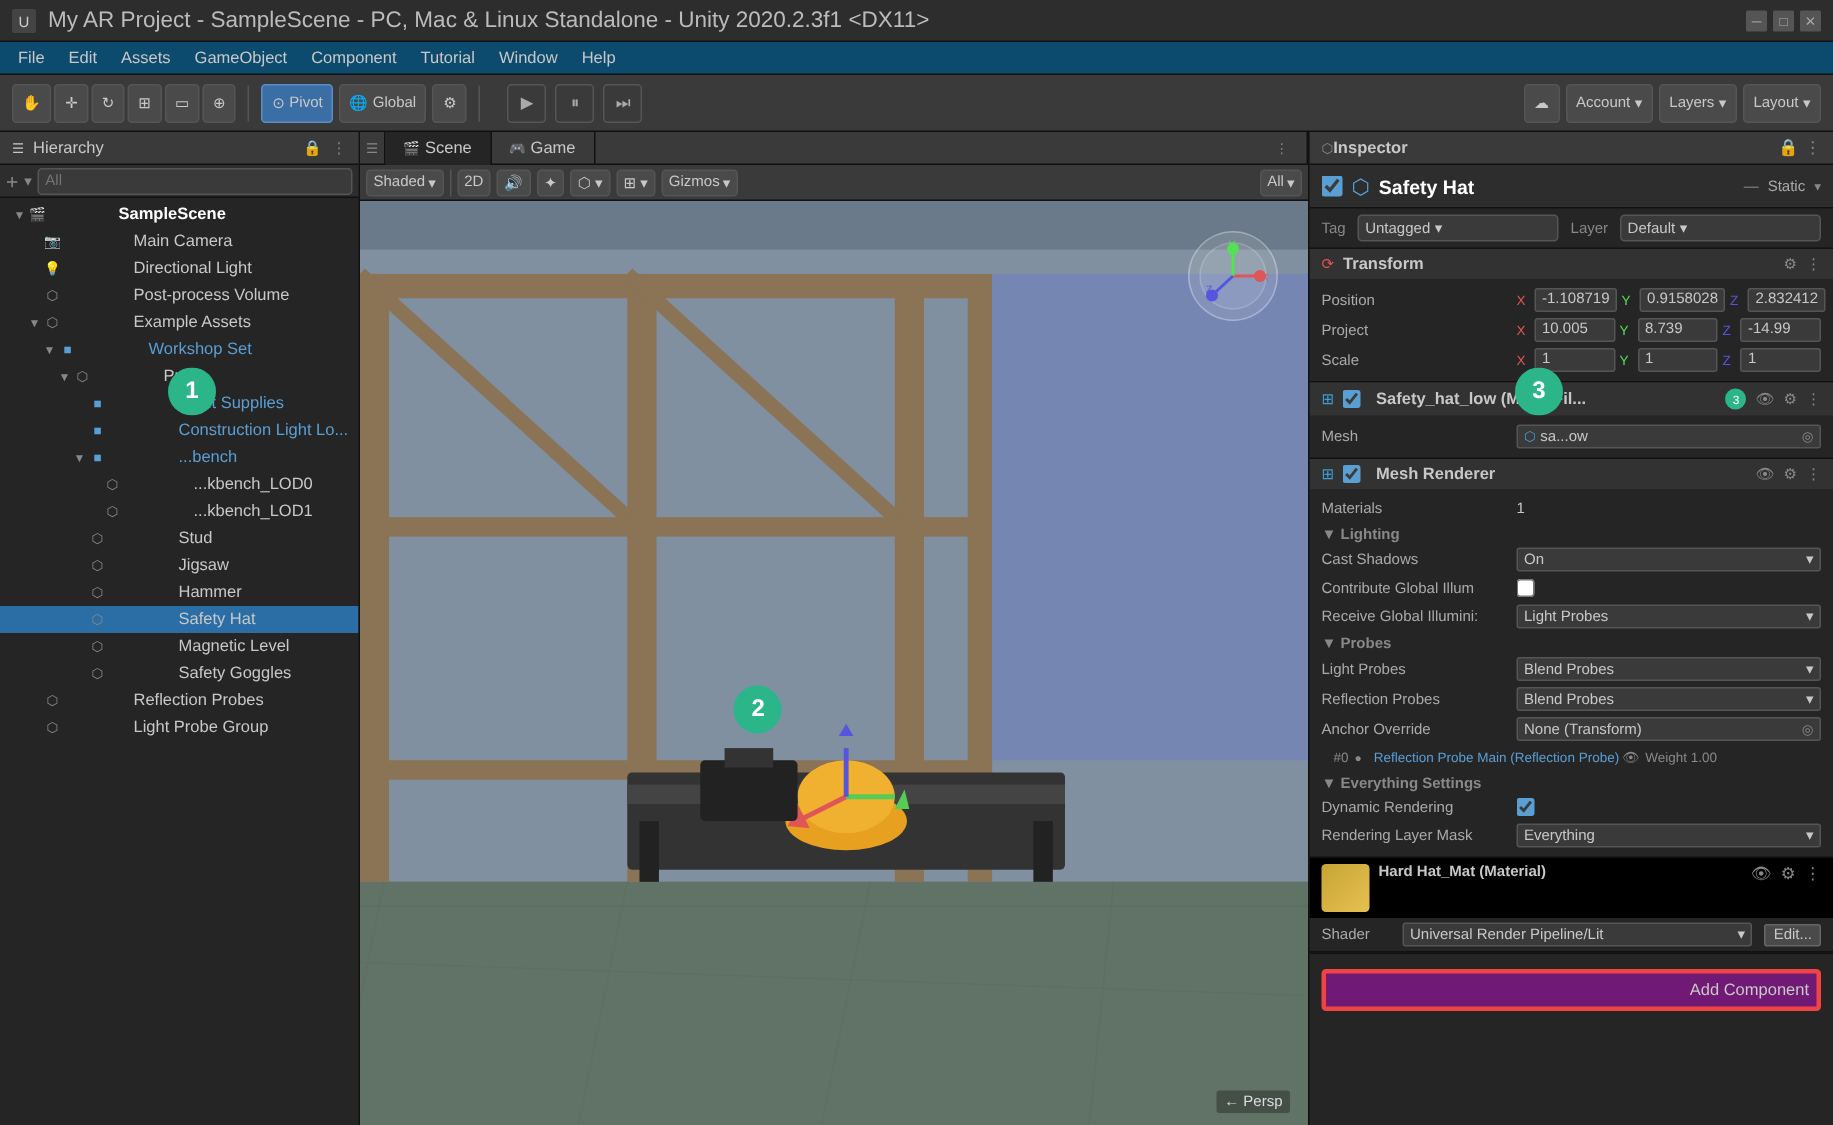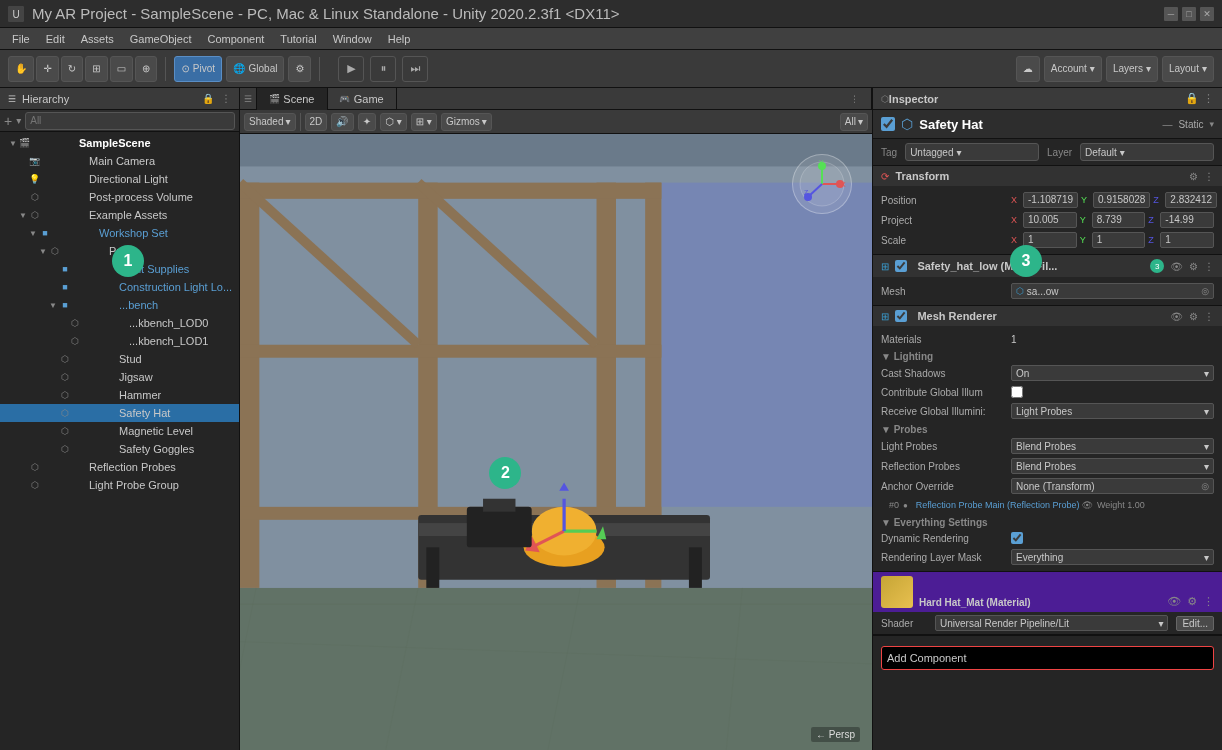--- a/index.html
+++ b/index.html
@@ -6,21 +6,21 @@
     body { background: #1e1e1e; color: #c8c8c8; font-family: 'Segoe UI', Arial, sans-serif; font-size: 11px; width: 1222px; height: 750px; overflow: hidden; }
     
     
     #title-bar { background: #2d2d2d; height: 28px; display: flex; align-items: center; padding: 0 8px; border-bottom: 1px solid #111; }
     #title-bar .app-icon { width: 16px; height: 16px; background: #555; margin-right: 8px; border-radius: 2px; font-size: 9px; display: flex; align-items: center; justify-content: center; color: #aaa; }
     #title-bar .title-text { font-size: 15px; color: #bbb; flex: 1; }
     #title-bar .window-controls { display: flex; gap: 4px; }
     #title-bar .win-btn { width: 14px; height: 14px; background: #555; border-radius: 1px; display: flex; align-items: center; justify-content: center; font-size: 9px; color: #aaa; cursor: pointer; }
 
     
-    #menu-bar { background: #404040; height: 22px; display: flex; align-items: center; padding: 0 4px; border-bottom: 1px solid #111; }
+    #menu-bar { background: #0c4a6e; height: 22px; display: flex; align-items: center; padding: 0 4px; border-bottom: 1px solid #111; }
     .menu-item { padding: 2px 8px; color: #c8c8c8; cursor: pointer; font-size: 11px; }
 
     
     #toolbar { background: #3a3a3a; height: 38px; display: flex; align-items: center; padding: 0 8px; gap: 4px; border-bottom: 1px solid #111; }
     .tool-btn { background: #4a4a4a; border: 1px solid #555; border-radius: 3px; padding: 3px 6px; color: #c8c8c8; cursor: pointer; font-size: 10px; height: 26px; display: flex; align-items: center; gap: 3px; }
     .tool-btn.active { background: #3a6ea5; border-color: #5a8ec5; }
     .toolbar-sep { width: 1px; height: 24px; background: #555; margin: 0 4px; }
     .tool-group { display: flex; gap: 2px; }
     .play-btn { background: #3a3a3a; border: 1px solid #555; border-radius: 3px; width: 26px; height: 26px; display: flex; align-items: center; justify-content: center; cursor: pointer; color: #aaa; }
     .toolbar-right { margin-left: auto; display: flex; align-items: center; gap: 4px; }
@@ -89,25 +89,25 @@
     .prop-value { flex: 1; display: flex; gap: 3px; }
     .prop-input { background: #3a3a3a; border: 1px solid #555; border-radius: 2px; padding: 1px 4px; color: #c8c8c8; font-size: 10px; height: 16px; flex: 1; }
     .prop-input-labeled { display: flex; align-items: center; gap: 2px; flex: 1; }
     .prop-dropdown { background: #3a3a3a; border: 1px solid #555; border-radius: 2px; padding: 1px 4px; color: #c8c8c8; font-size: 10px; height: 16px; flex: 1; display: flex; align-items: center; justify-content: space-between; cursor: pointer; }
     .prop-field { background: #3a3a3a; border: 1px solid #555; border-radius: 2px; padding: 1px 4px; color: #c8c8c8; font-size: 10px; height: 16px; flex: 1; display: flex; align-items: center; gap: 3px; cursor: pointer; }
     .subsection-label { font-size: 10px; color: #888; padding: 3px 0 1px 0; font-weight: bold; }
     .probe-entry { font-size: 9px; color: #5a9fd4; margin-left: 8px; }
     
     
     .add-component-section { padding: 10px 8px; }
-    .add-component-btn { background: #000000; border: 1px solid #ef4444; border-radius: 3px; padding: 5px; color: #c8c8c8; font-size: 11px; width: 100%; text-align: left; cursor: pointer; }
+    .add-component-btn { background: #701a75; border: 3px solid #ef4444; border-radius: 3px; padding: 5px; color: #c8c8c8; font-size: 11px; width: 100%; text-align: right; cursor: pointer; }
 
     
     .material-section { border-bottom: 1px solid #111; }
-    .material-header { background: #4c1d95; padding: 4px 8px; display: flex; align-items: flex-end; gap: 6px; }
+    .material-header { background: #000000; padding: 4px 8px; display: flex; align-items: flex-start; gap: 6px; }
     .material-thumb { width: 32px; height: 32px; background: #c6a535; border-radius: 3px; flex-shrink: 0; }
     .material-info { flex: 1; }
     .material-name { font-size: 10px; color: #c8c8c8; font-weight: bold; }
     .shader-row { display: flex; align-items: center; padding: 3px 8px; gap: 4px; border-bottom: 1px solid #111; }
     
     
     ::-webkit-scrollbar { width: 6px; height: 6px; }
     ::-webkit-scrollbar-track { background: #252525; }
     ::-webkit-scrollbar-thumb { background: #555; border-radius: 3px; }
 

